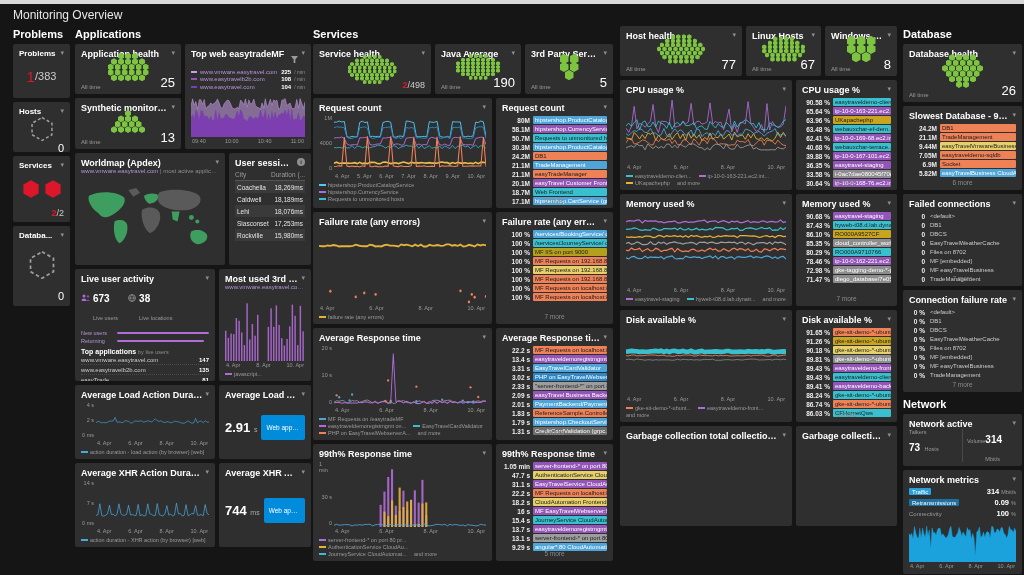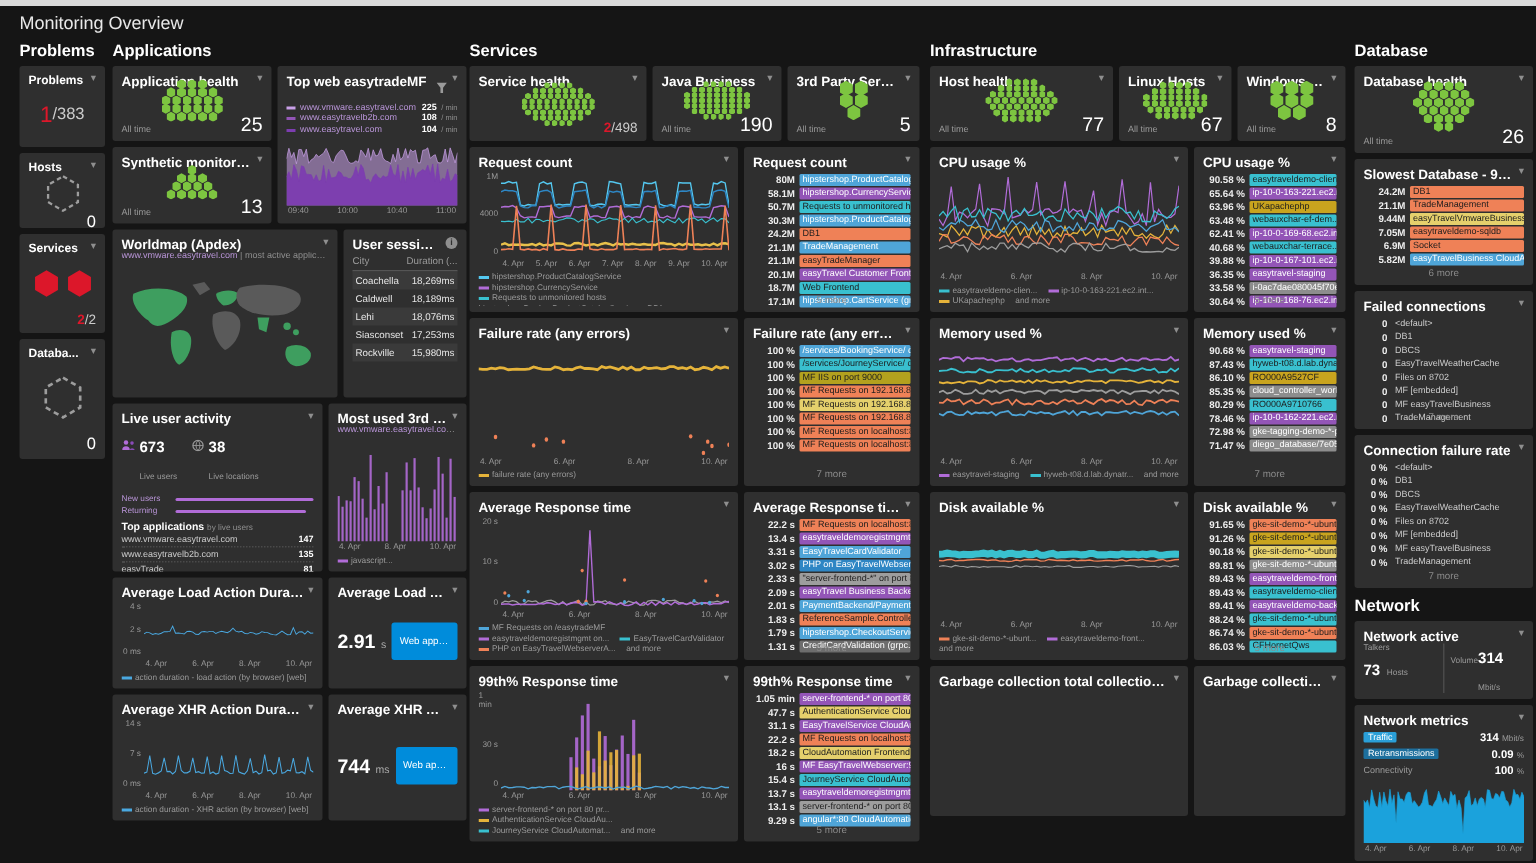--- a/index.html
+++ b/index.html
@@ -616,21 +616,21 @@
             <span class="hx" style="width: 4px; height: 4.48px; background: rgb(125, 197, 64);"></span>
           </div>
         </div>
       <div class="tfoot">
           <span></span>
           <span style="font-size:9px"><span class="redsmall">2</span><span style="color:#ccc">/498</span></span>
         </div>
     </div>
     <div class="tile" style="width:86px">
       <div class="thead">
-          <span class="ttitle">Java Business</span>
+          <span class="ttitle">Java Average</span>
           <span class="chev">▾</span>
         </div>
       <div class="hexwrap">
           <div class="hexrow">
             <span class="hx" style="width: 4px; height: 4.48px; background: rgb(125, 197, 64);"></span>
             <span class="hx" style="width: 4px; height: 4.48px; background: rgb(125, 197, 64);"></span>
             <span class="hx" style="width: 4px; height: 4.48px; background: rgb(125, 197, 64);"></span>
             <span class="hx" style="width: 4px; height: 4.48px; background: rgb(125, 197, 64);"></span>
           </div>
           <div class="hexrow" style="margin-top: -0.88px;">
@@ -1134,21 +1134,20 @@
             <span class="mval">9.29 s</span>
             <span class="mchip" style="background: rgb(79, 165, 216); color: rgb(255, 255, 255);">angular*:80 CloudAutomation</span>
           </div>
         </div>
       <div class="more">5 more</div>
     </div>
   </div>
 </div>
 
 <div class="col" style="left:620px;width:277px">
-  <div class="colhead">Infrastructure</div>
   <div class="row" style="height:50px">
     <div class="tile" style="width:122px">
       <div class="thead">
           <span class="ttitle">Host health</span>
           <span class="chev">▾</span>
         </div>
       <div class="hexwrap">
           <div class="hexrow">
             <span class="hx" style="width: 4.5px; height: 5.04px; background: rgb(125, 197, 64);"></span>
             <span class="hx" style="width: 4.5px; height: 5.04px; background: rgb(125, 197, 64);"></span>

